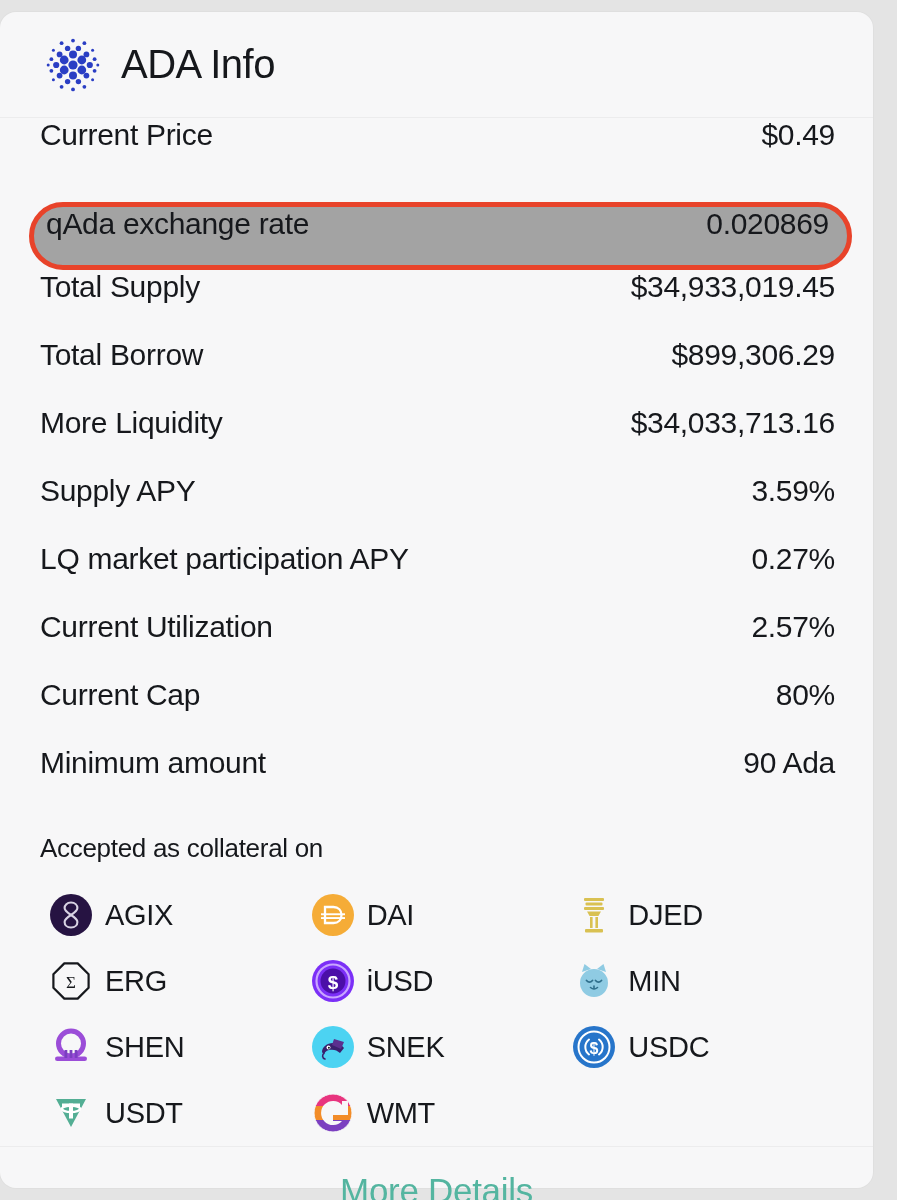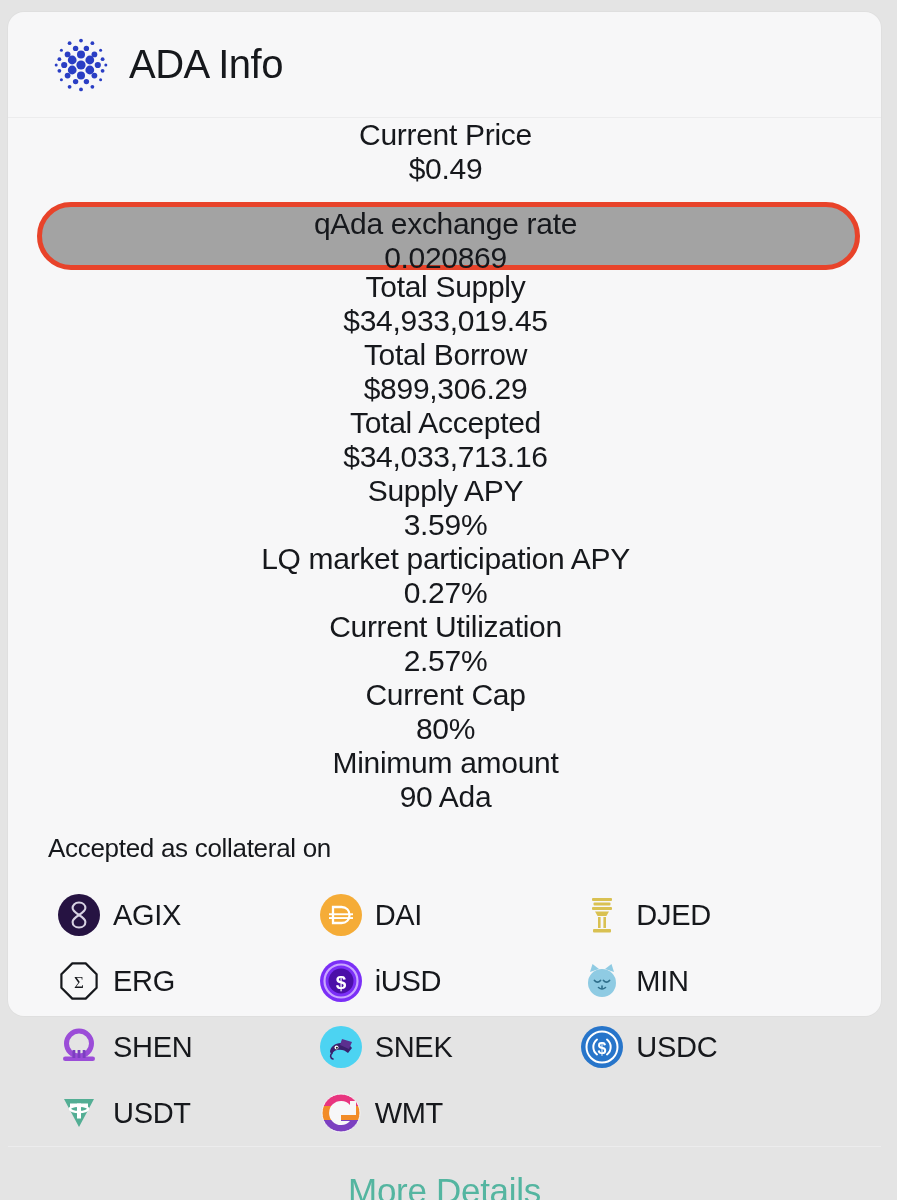--- a/index.html
+++ b/index.html
@@ -9,24 +9,24 @@
   body {
     width: 897px;
     height: 1200px;
     background: #e4e4e4;
     font-family: "Liberation Sans", sans-serif;
     overflow: hidden;
   }
 
   #card {
     position: absolute;
-    left: 8px;
+    left: 0;
     top: 12px;
     width: 873px;
-    height: 1004px;
+    height: 1176px;
     background: #f7f7f8;
     border-radius: 16px;
     box-sizing: border-box;
     display: flex;
     flex-direction: column;
     box-shadow: 0 0 0 1px rgba(0,0,0,0.02);
   }
 
   
   .card-header {
@@ -55,24 +55,23 @@
 
   
   .rows {
     flex: 1 1 auto;
     padding: 0 38px 0 40px;
     box-sizing: border-box;
   }
   .row {
     height: 68px;
     display: flex;
-    align-items: center;
+    align-items: flex-start;
     justify-content: space-between;
     position: relative;
-    flex-direction: column;
   }
   .row .label {
     font-size: 30px;
     color: #16181c;
     letter-spacing: -0.3px;
     white-space: nowrap;
   }
   .row .value {
     font-size: 30px;
     color: #16181c;
@@ -206,21 +205,21 @@
       <span class="label">Total Supply</span>
       <span class="value">$34,933,019.45</span>
     </div>
 
     <div class="row">
       <span class="label">Total Borrow</span>
       <span class="value">$899,306.29</span>
     </div>
 
     <div class="row">
-      <span class="label">Total Accepted</span>
+      <span class="label">More Liquidity</span>
       <span class="value">$34,033,713.16</span>
     </div>
 
     <div class="row">
       <span class="label">Supply APY</span>
       <span class="value">3.59%</span>
     </div>
 
     <div class="row">
       <span class="label">LQ market participation APY</span>

